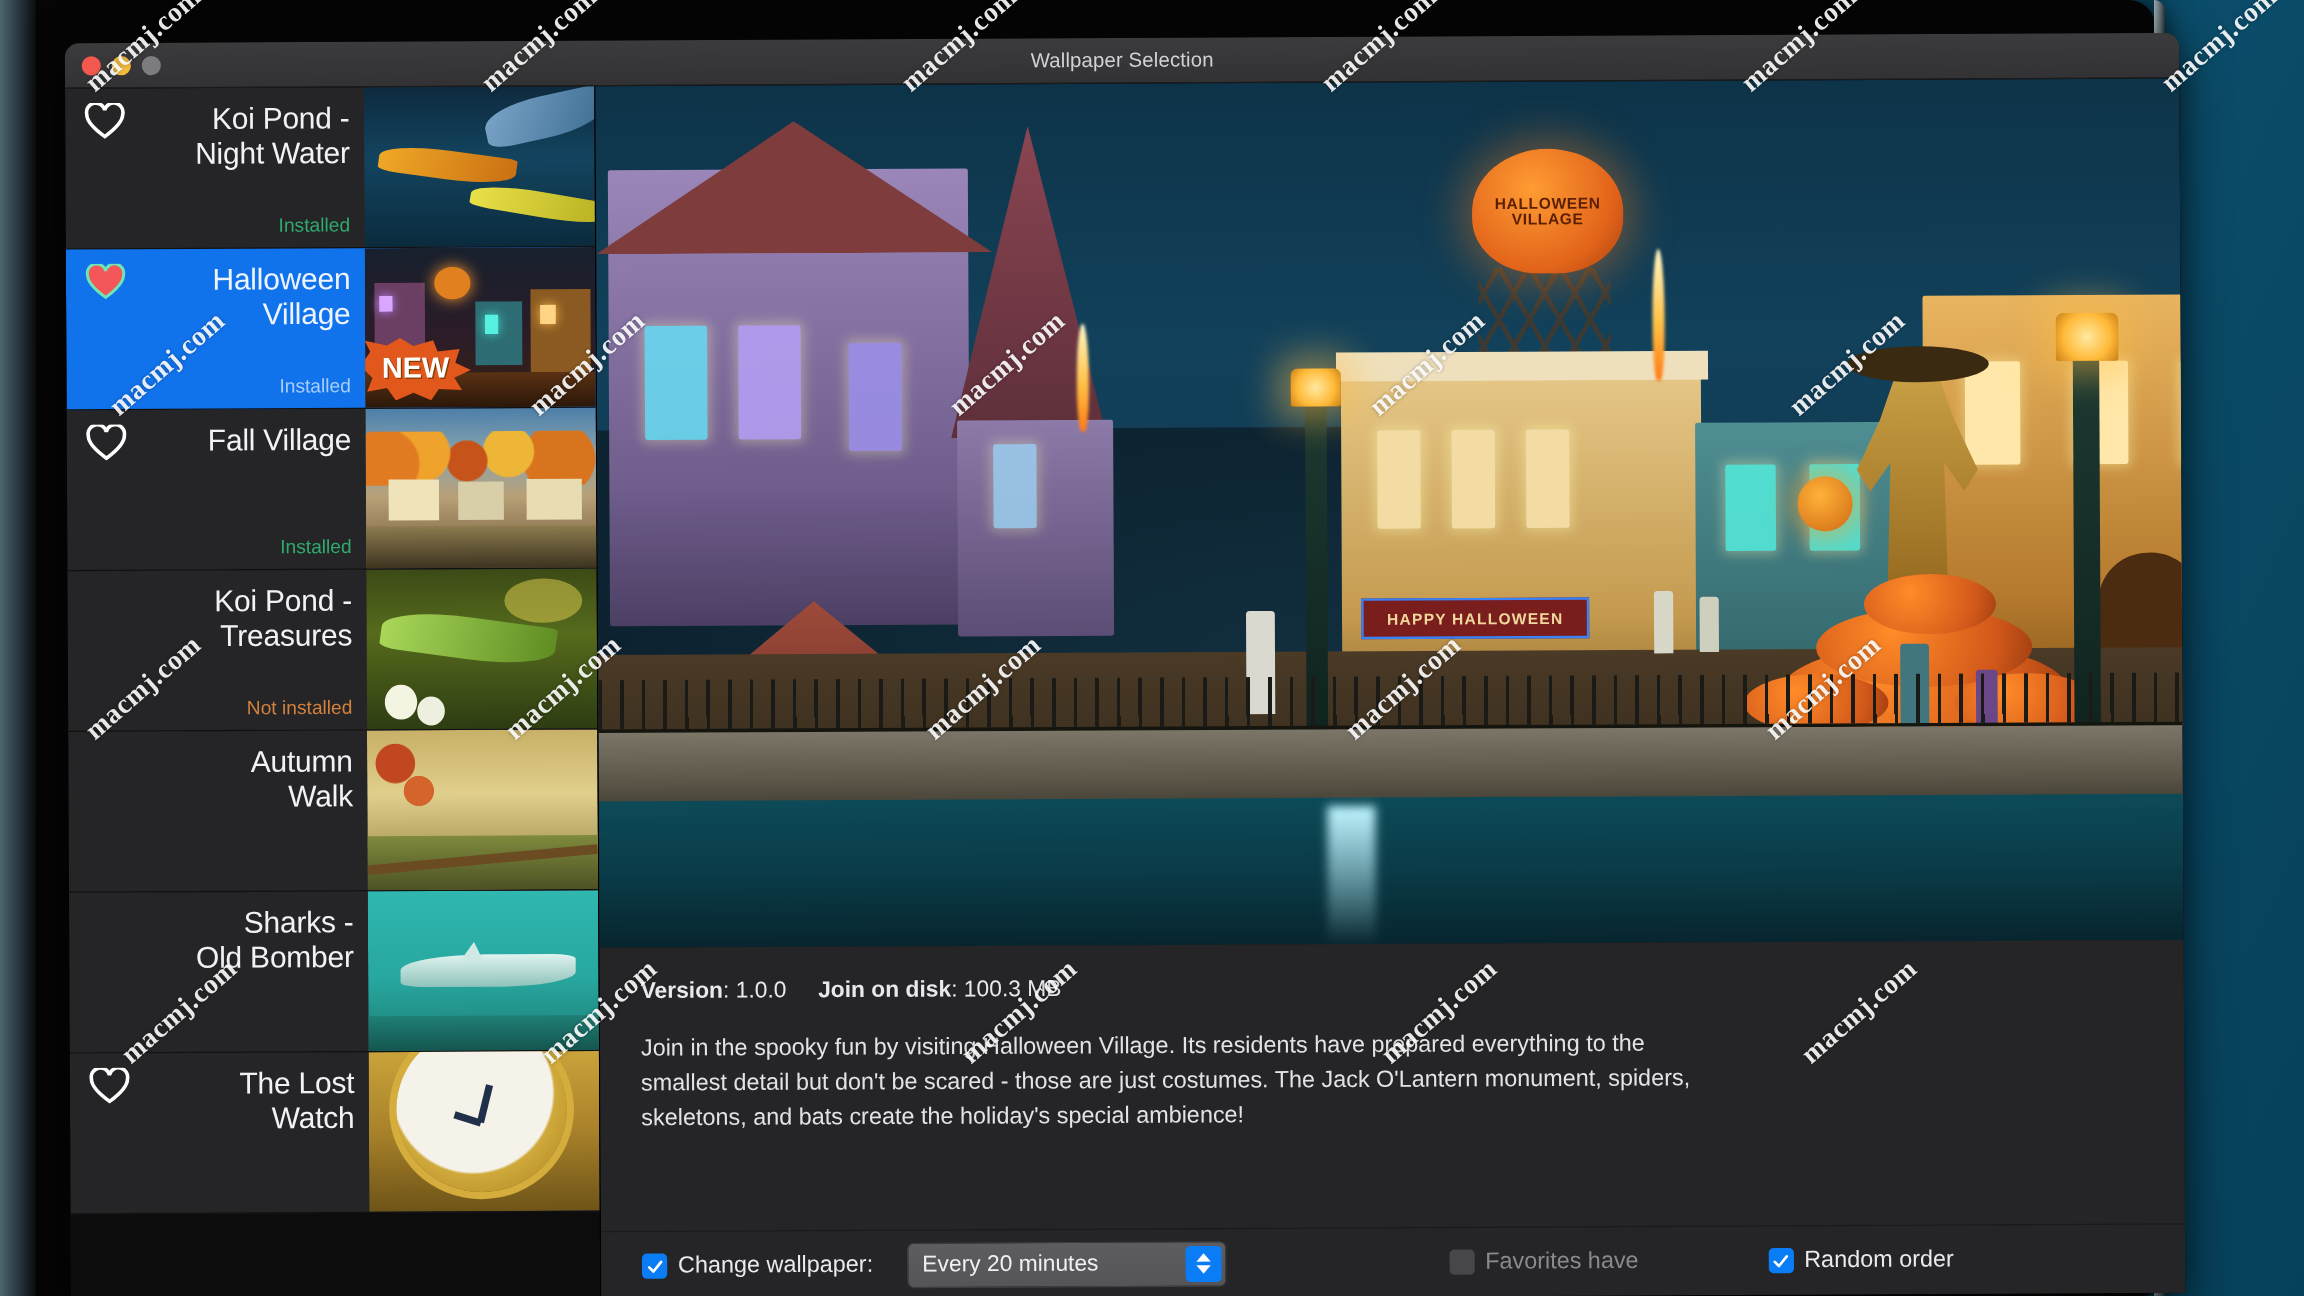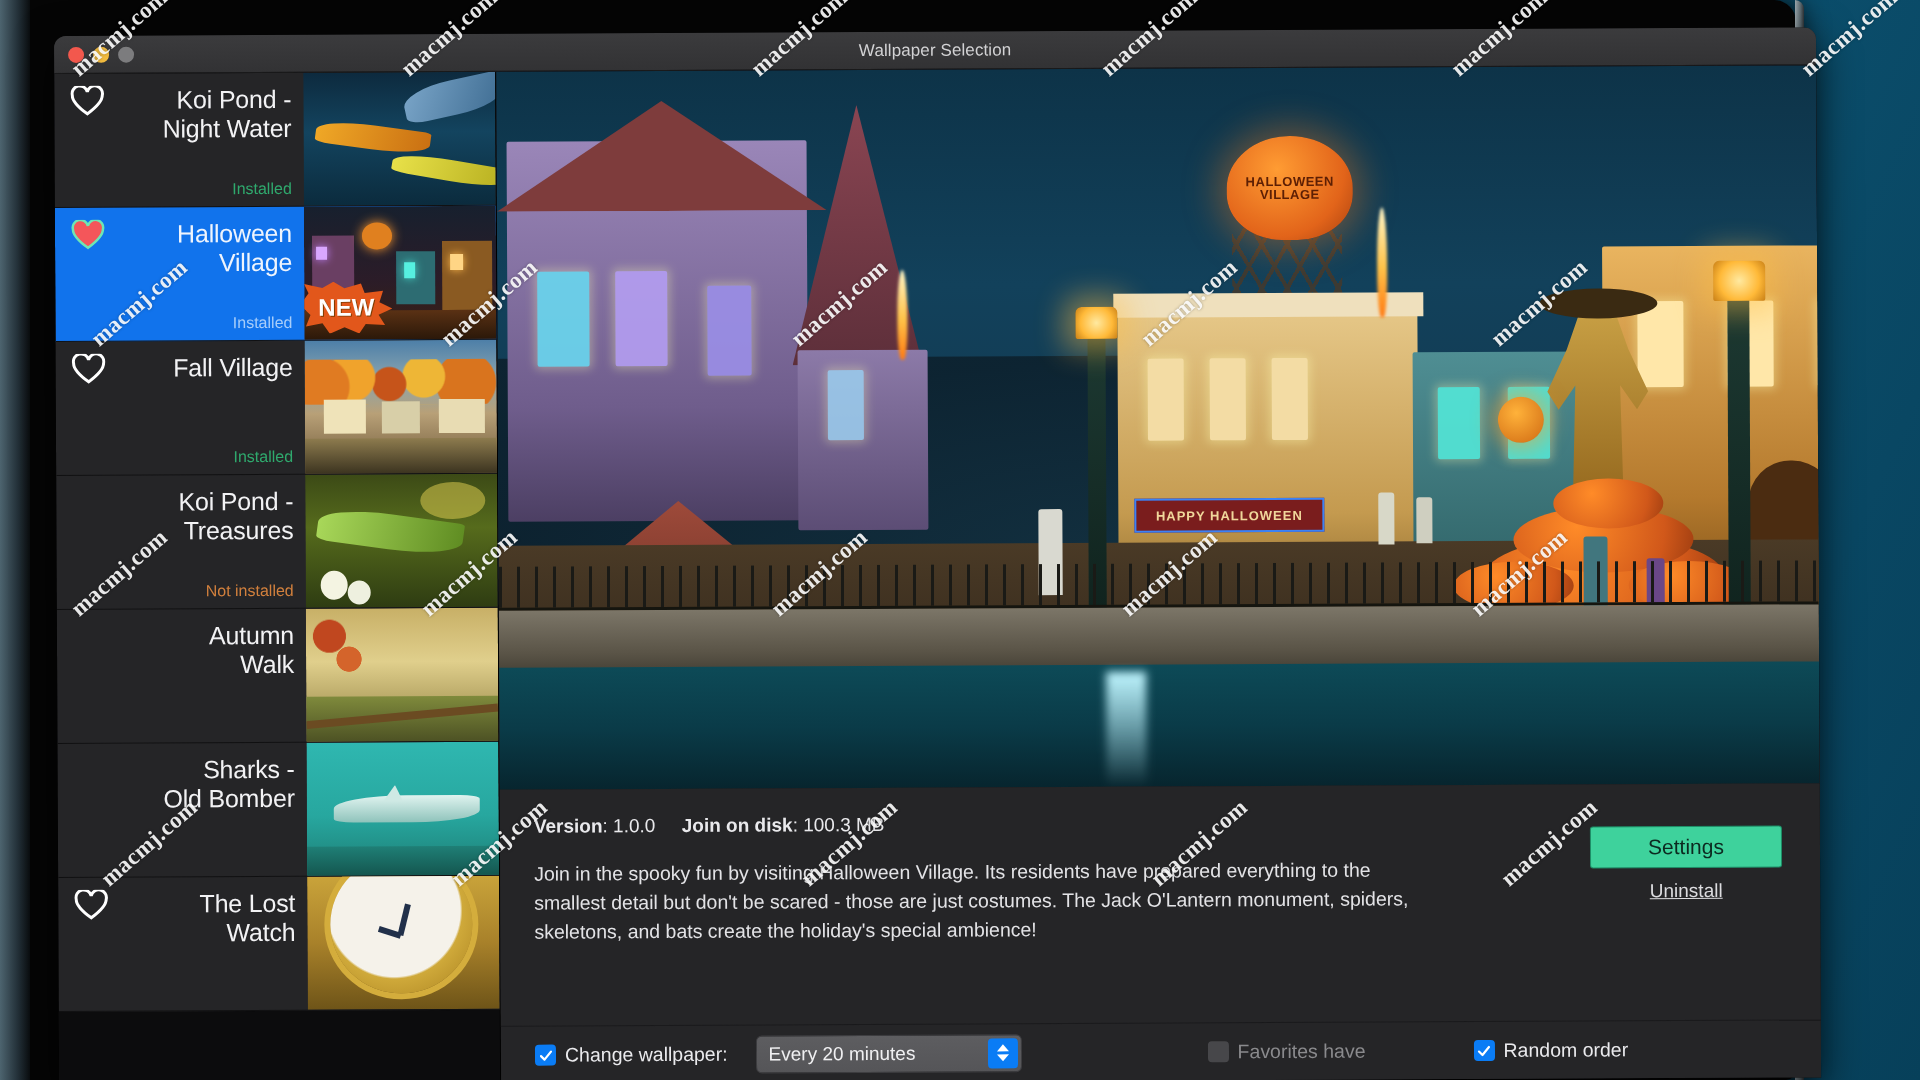--- a/index.html
+++ b/index.html
@@ -386,21 +386,21 @@
 
           <div class="roof" style="left:295px;top:35px;width:130px;height:260px;background:linear-gradient(180deg,#8a4552,#5d2f3a);clip-path:polygon(50% 0,100% 100%,0 100%);"></div>
           <div class="house" style="left:300px;top:280px;width:130px;height:180px;background:linear-gradient(180deg,#8c7aa8,#5c4d75);"></div>
           <div class="win" style="left:330px;top:300px;width:36px;height:70px;background:#9ccff0;opacity:.85;"></div>
 
           <div class="roof" style="left:10px;top:430px;width:340px;height:140px;background:linear-gradient(180deg,#9e4a3a,#6c3125);clip-path:polygon(50% 0,100% 100%,0 100%);"></div>
 
           <div class="tower" style="left:735px;top:155px;width:110px;height:150px;
                background:repeating-linear-gradient(60deg,#3c3a33 0 4px,transparent 4px 22px),
                           repeating-linear-gradient(-60deg,#3c3a33 0 4px,transparent 4px 22px);"></div>
-          <div class="watertank" style="left:730px;top:68px;width:126px;height:104px;">
+          <div class="watertank" style="left:730px;top:56px;width:126px;height:104px;">
             <div style="position:absolute;inset:0;display:flex;align-items:center;justify-content:center;color:#5d1f04;font-size:13px;font-weight:bold;line-height:13px;text-align:center;letter-spacing:.5px;">HALLOWEEN VILLAGE</div>
           </div>
 
           <div class="house" style="left:620px;top:235px;width:300px;height:300px;background:linear-gradient(180deg,#e7c98a,#c49a4f 70%,#8f6c2e);"></div>
           <div style="position:absolute;left:616px;top:225px;width:310px;height:24px;background:#efe0bd;"></div>
           <div class="win" style="left:650px;top:290px;width:36px;height:82px;background:#f3dca4;"></div>
           <div class="win" style="left:712px;top:290px;width:36px;height:82px;background:#f3dca4;"></div>
           <div class="win" style="left:774px;top:290px;width:36px;height:82px;background:#f3dca4;"></div>
           <div style="position:absolute;left:636px;top:430px;width:190px;height:34px;background:#7a1d1d;border:2px solid #3b82f6;display:flex;align-items:center;justify-content:center;color:#f0d79b;font-size:13px;font-weight:bold;letter-spacing:1px;">HAPPY HALLOWEEN</div>
 
@@ -449,24 +449,20 @@
         </div>
 
         <div id="info">
           <div id="meta-line">
             <b>Version</b><span>: </span><span>1.0.0</span>
             &nbsp;&nbsp;&nbsp;
             <b>Join on disk</b><span>: </span><span>100.3 MB</span>
           </div>
           <div id="desc">Join in the spooky fun by visiting Halloween Village. Its residents have prepared everything to the smallest detail but don't be scared - those are just costumes. The Jack O'Lantern monument, spiders, skeletons, and bats create the holiday's special ambience!</div>
 
-          <div id="actions">
-            <button id="settings-btn">Settings</button>
-            <div><span id="uninstall-link">Uninstall</span></div>
-          </div>
         </div>
 
         <div id="toolbar">
           <div class="cb-group">
             <span class="cbx">
               <svg width="14" height="14" viewBox="0 0 14 14">
                 <path d="M2 7.5 L5.5 11 L12 3" fill="none" stroke="#fff" stroke-width="2.2" stroke-linecap="round" stroke-linejoin="round"></path>
               </svg>
             </span>
             <span class="cb-label">Change wallpaper:</span>

